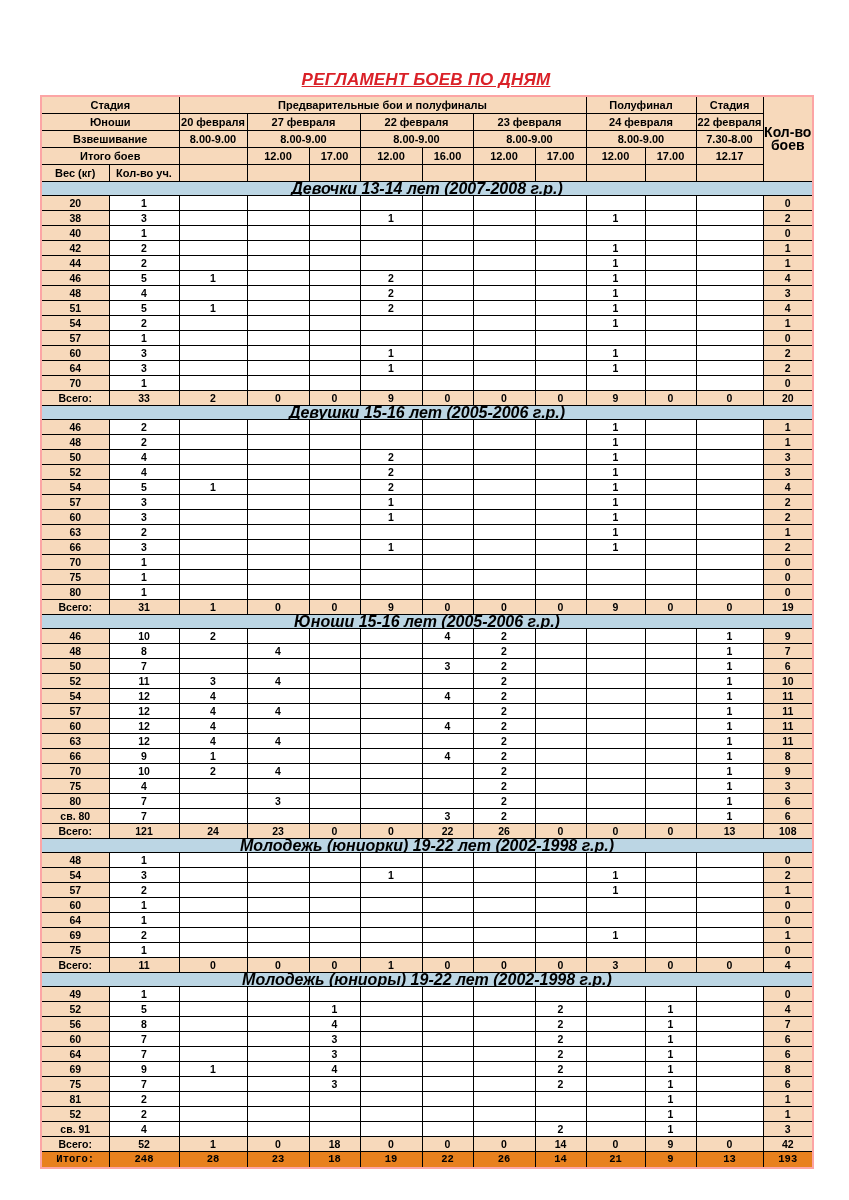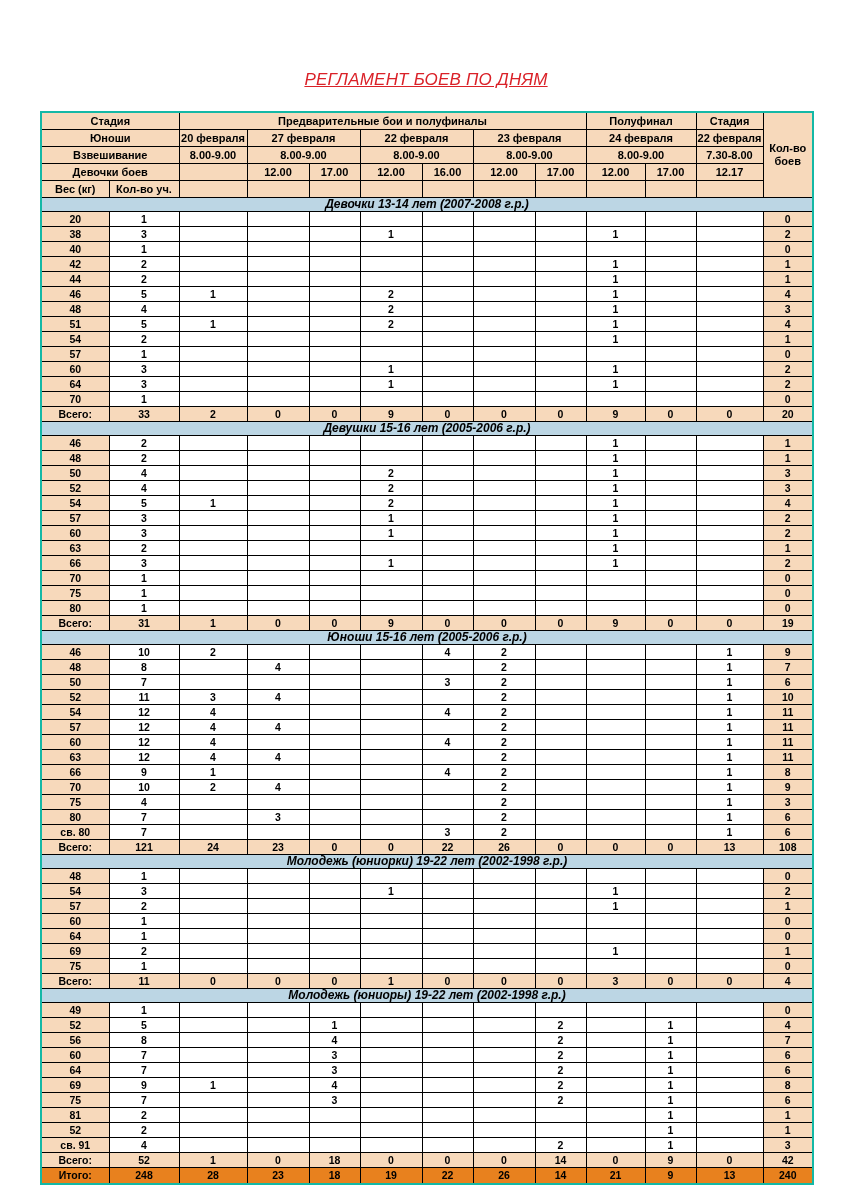--- a/index.html
+++ b/index.html
@@ -3,43 +3,43 @@
 <meta charset="utf-8">
 <style>
   html,body{margin:0;padding:0;}
   body{
     width:849px;height:1200px;background:#ffffff;overflow:hidden;
     font-family:"Liberation Sans", sans-serif;
   }
   .page{position:relative;width:849px;height:1200px;}
   .title{
     width:772px;margin:70px 0 0 40px;text-align:center;
-    font-size:17px;font-weight:normal;font-style:italic;
+    font-size:17px;font-weight:bold;font-style:italic;
     text-decoration:underline;color:var(--title-red,#DA2128);
     letter-spacing:0.2px;
   }
   table.sched{
     border-collapse:collapse;table-layout:fixed;
-    margin:21px 0 0 40px;border:2px solid #14b8a6;width:772px;
+    margin:5px 0 0 40px;border:2px solid #fca5a5;width:772px;
   }
   th,td{
     border:1px solid #000;text-align:center;vertical-align:middle;
     font-weight:bold;color:#000;padding:0;overflow:hidden;white-space:nowrap;
   }
   thead th{
     background:var(--peach,#F7D9BB);font-size:11px;height:16px;line-height:12px;
   }
-  th.bouts-head{white-space:normal;line-height:13px;font-size:11px;}
+  th.bouts-head{white-space:normal;line-height:13px;font-size:14px;}
   td{font-size:10.5px;height:14px;line-height:13px;background:#ffffff;}
   td.peach{background:var(--peach,#F7D9BB);}
   tr.band td{
-    background:var(--blue,#BCD6E4);font-style:italic;font-size:12px;height:13px;
+    background:var(--blue,#BCD6E4);font-style:italic;font-size:16px;height:13px;
   }
   tr.total td{background:var(--peach,#F7D9BB);}
-  tr.grand td{background:var(--orange,#E8811E);height:15px;}
+  tr.grand td{background:var(--orange,#E8811E);height:15px;font-family:Liberation Mono, monospace;}
 </style>
 </head>
 <body>
 
 <div class="page">
   <div class="title">РЕГЛАМЕНТ БОЕВ ПО ДНЯМ</div>
   <table class="sched">
     <colgroup id="cols">
         <col style="width:68px">
         <col style="width:70px">
@@ -75,21 +75,21 @@
         <tr>
           <th colspan="2">Взвешивание</th>
           <th colspan="1">8.00-9.00</th>
           <th colspan="2">8.00-9.00</th>
           <th colspan="2">8.00-9.00</th>
           <th colspan="2">8.00-9.00</th>
           <th colspan="2">8.00-9.00</th>
           <th colspan="1">7.30-8.00</th>
         </tr>
         <tr>
-          <th colspan="2">Девочки боев</th>
+          <th colspan="2">Итого боев</th>
           <th></th>
           <th>12.00</th>
           <th>17.00</th>
           <th>12.00</th>
           <th>16.00</th>
           <th>12.00</th>
           <th>17.00</th>
           <th>12.00</th>
           <th>17.00</th>
           <th>12.17</th>
@@ -1031,17 +1031,17 @@
           <td>28</td>
           <td>23</td>
           <td>18</td>
           <td>19</td>
           <td>22</td>
           <td>26</td>
           <td>14</td>
           <td>21</td>
           <td>9</td>
           <td>13</td>
-          <td class="peach">240</td>
+          <td class="peach">193</td>
         </tr>
       </tbody>
   </table>
 </div>
 
 </body></html>

